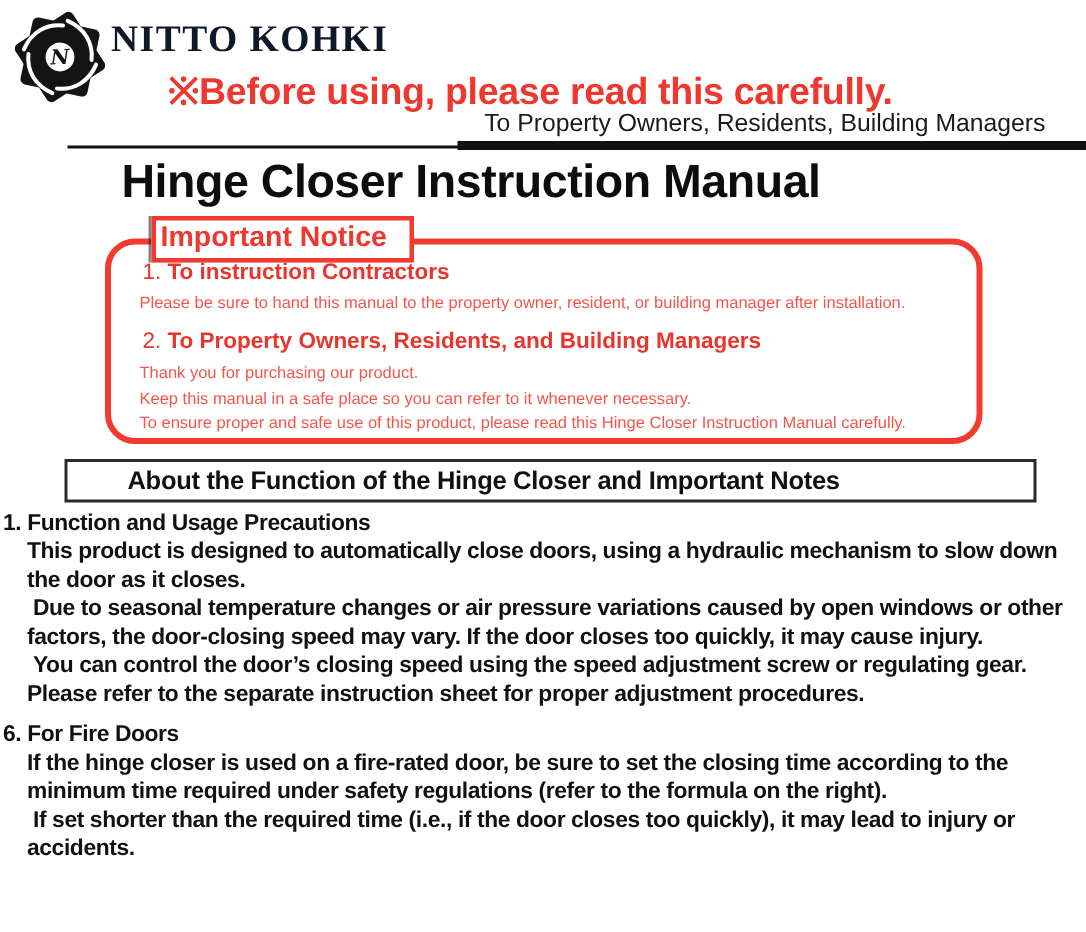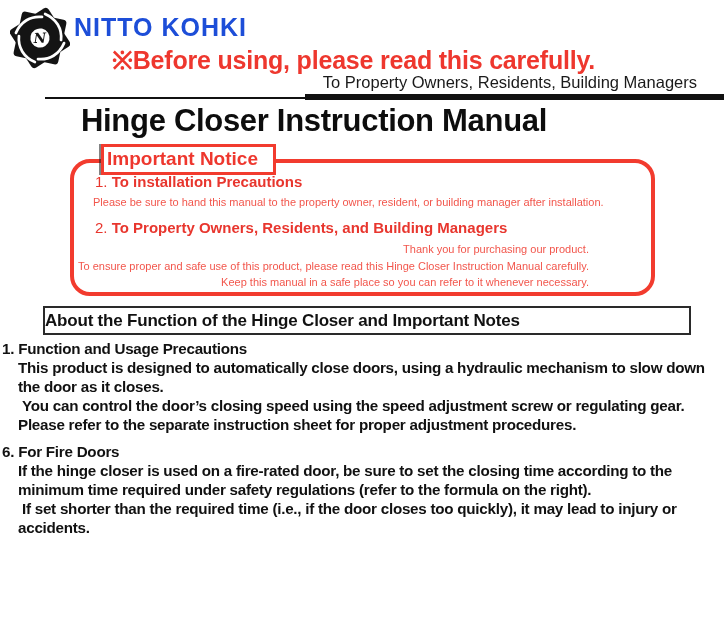--- a/index.html
+++ b/index.html
@@ -8,22 +8,22 @@
     width:724px;height:621px;
     background:#fff;
     font-family:"Liberation Sans",sans-serif;
     color:#111;
     overflow:hidden;
   }
   
   .logo-mark{position:absolute;left:10px;top:2px;width:60px;height:72px;}
   .logotype{
     position:absolute;left:74px;top:13px;
-    font-size:25px;font-weight:bold;letter-spacing:1px;color:#1d4ed8;
-    font-family:Liberation Sans, sans-serif;
+    font-size:25px;font-weight:bold;letter-spacing:1px;color:#0f172a;
+    font-family:Liberation Serif, serif;
   }
   .warning{
     position:absolute;left:112px;top:42px;
     font-size:25px;font-weight:bold;color:#ee372e;
     letter-spacing:-0.2px;white-space:nowrap;
   }
   .audience{
     position:absolute;right:27px;top:73px;
     font-size:16.5px;color:#1a1a1a;white-space:nowrap;
   }
@@ -47,29 +47,29 @@
     font-size:19px;font-weight:bold;color:#ee372e;white-space:nowrap;
   }
   .n-head{position:absolute;font-size:15px;color:#e8362e;white-space:nowrap;}
   .n-head .num{font-weight:normal;}
   .n-head .hd{font-weight:bold;}
   .n-body{position:absolute;font-size:11px;color:#f2564c;white-space:nowrap;}
   .n-body .bl{line-height:16.5px;}
   .pos-n1h{left:95px;top:173px;}
   .pos-n1b{left:93px;top:194px;}
   .pos-n2h{left:95px;top:219px;}
-  .pos-n2b{left:78px;top:241px;text-align:right;}
+  .pos-n2b{left:93px;top:241px;}
   
   .banner{
     position:absolute;left:43px;top:306px;width:644px;height:25px;
     border:2px solid #2a2a2a;background:#fff;
     display:flex;align-items:center;
   }
   .banner-text{
-    font-size:17px;font-weight:bold;color:#111;
+    padding-left:40px;font-size:17px;font-weight:bold;color:#111;
     letter-spacing:-0.2px;white-space:nowrap;
   }
   
   .main-text{
     position:absolute;left:2px;top:339px;width:719px;
     font-size:15.2px;font-weight:bold;color:#111;
     letter-spacing:-0.25px;line-height:19px;
   }
   .sec-head{white-space:nowrap;}
   .sec-head.second{margin-top:8px;}
@@ -106,43 +106,44 @@
   <div class="rule-thin"></div>
   <div class="rule-thick"></div>
 
   <div class="doc-title">Hinge Closer Instruction Manual</div>
 
   <div class="notice-box"></div>
   <div class="notice-label">Important Notice</div>
 
   <div class="n-head pos-n1h">
     <span class="num">1.</span>
-    <span class="hd">To installation Precautions</span>
+    <span class="hd">To instruction Contractors</span>
   </div>
   <div class="n-body pos-n1b">
     <div class="bl">Please be sure to hand this manual to the property owner, resident, or building manager after installation.</div>
   </div>
 
   <div class="n-head pos-n2h">
     <span class="num">2.</span>
     <span class="hd">To Property Owners, Residents, and Building Managers</span>
   </div>
   <div class="n-body pos-n2b">
     <div class="bl">Thank you for purchasing our product.</div>
+    <div class="bl">Keep this manual in a safe place so you can refer to it whenever necessary.</div>
     <div class="bl">To ensure proper and safe use of this product, please read this Hinge Closer Instruction Manual carefully.</div>
-    <div class="bl">Keep this manual in a safe place so you can refer to it whenever necessary.</div>
   </div>
 
   <div class="banner">
     <div class="banner-text">About the Function of the Hinge Closer and Important Notes</div>
   </div>
 
   <div class="main-text">
     <div class="sec-head">1. Function and Usage Precautions</div>
     <div class="para">This product is designed to automatically close doors, using a hydraulic mechanism to slow down the door as it closes.</div>
+    <div class="para"> Due to seasonal temperature changes or air pressure variations caused by open windows or other factors, the door-closing speed may vary. If the door closes too quickly, it may cause injury.</div>
     <div class="para"> You can control the door’s closing speed using the speed adjustment screw or regulating gear. Please refer to the separate instruction sheet for proper adjustment procedures.</div>
 
     <div class="sec-head second">6. For Fire Doors</div>
     <div class="para">If the hinge closer is used on a fire-rated door, be sure to set the closing time according to the minimum time required under safety regulations (refer to the formula on the right).</div>
     <div class="para"> If set shorter than the required time (i.e., if the door closes too quickly), it may lead to injury or accidents.</div>
   </div>
 
 </div>
 
 </body></html>

